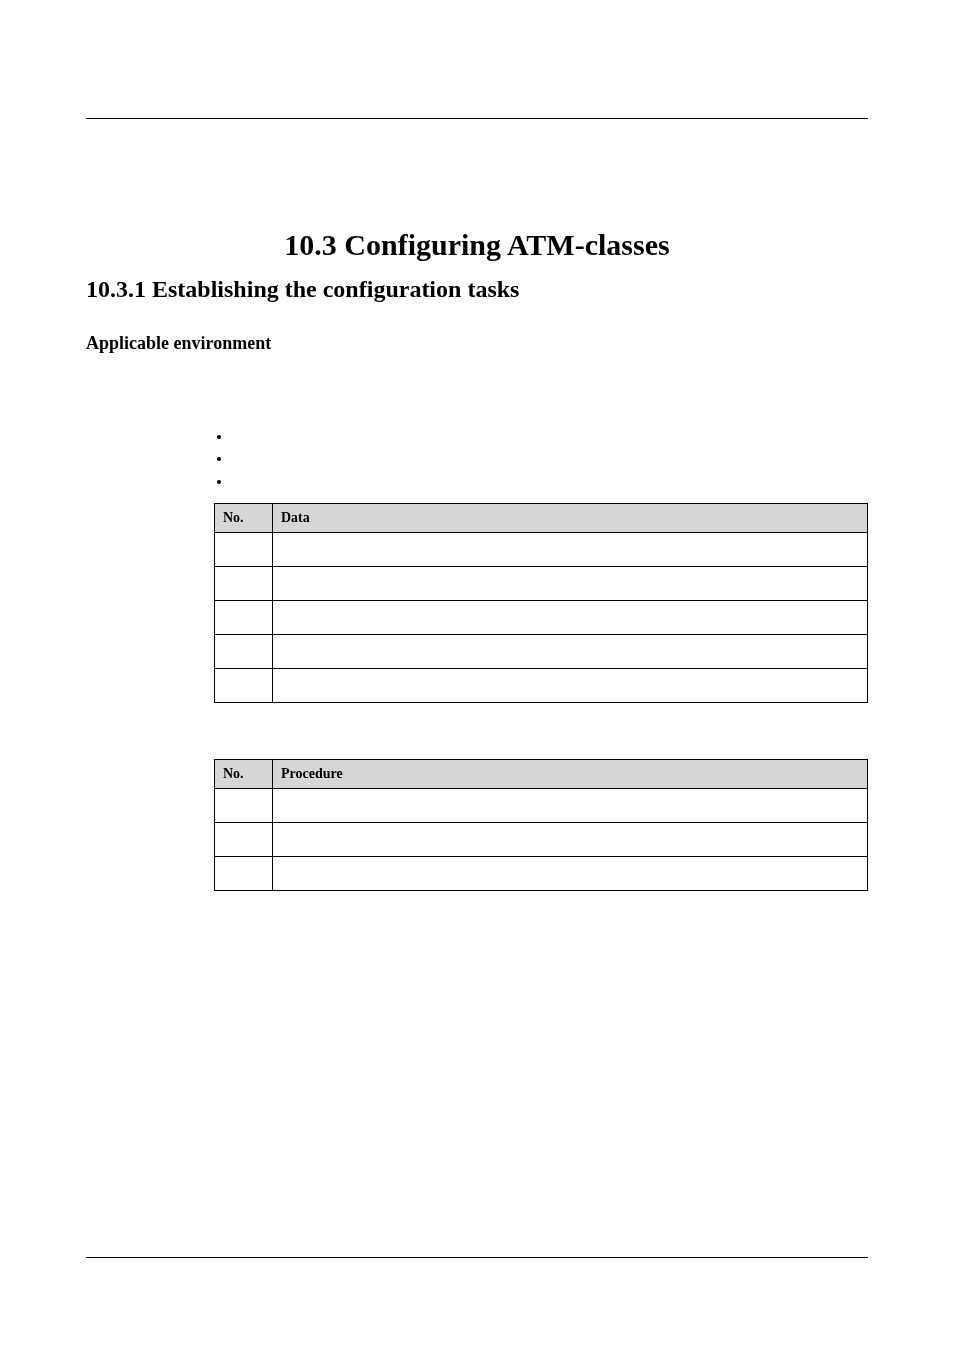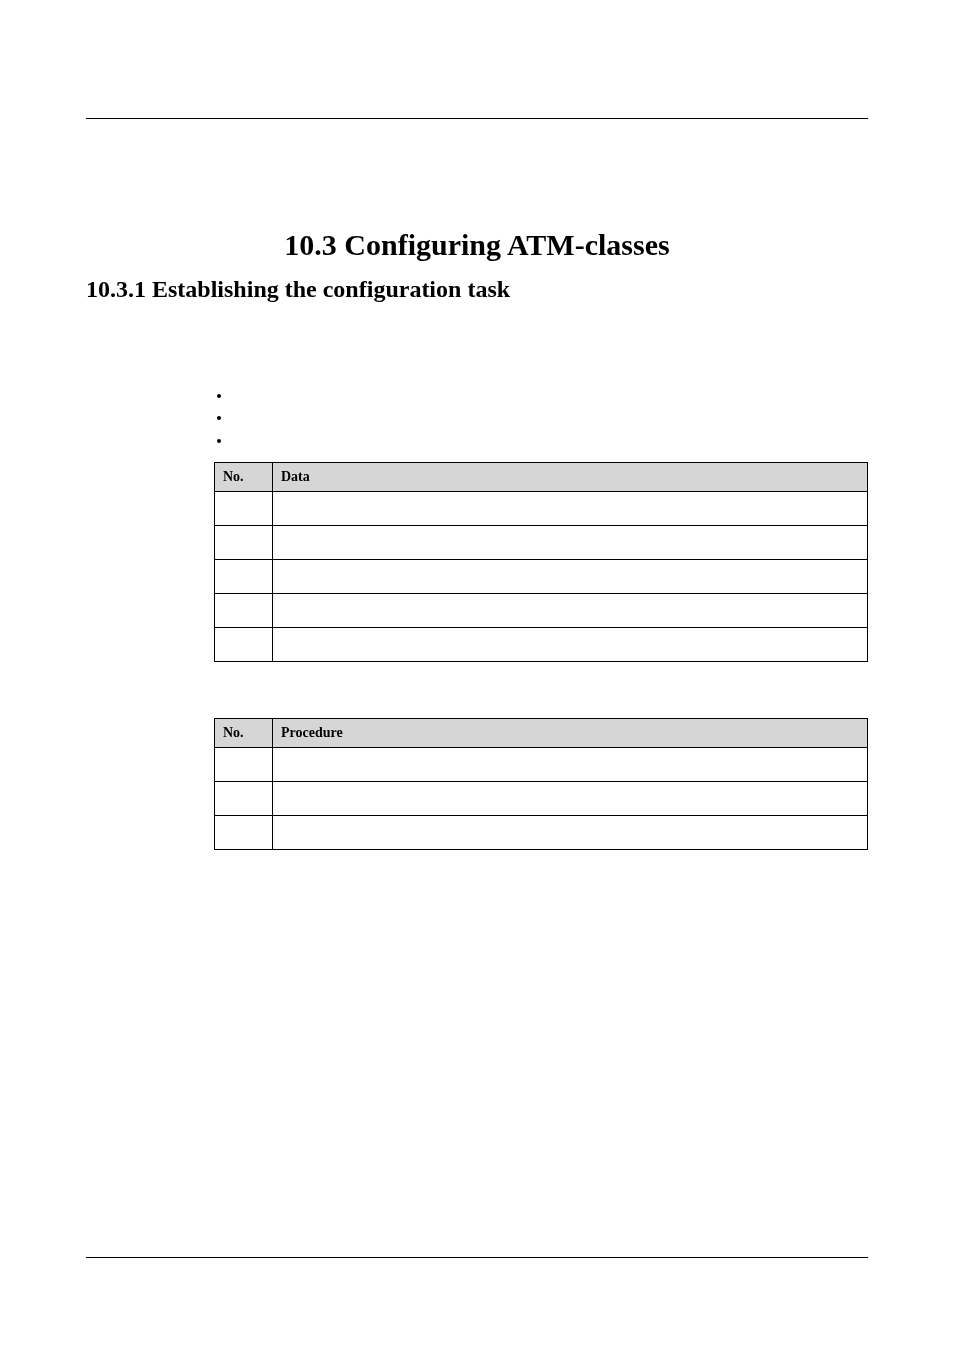--- a/index.html
+++ b/index.html
@@ -77,22 +77,23 @@
 </style>
 </head>
 <body>
 
 <div class="top-rule"></div>
 
 <div class="content">
 
   <h1 class="section-title">10.3 Configuring ATM-classes</h1>
 
-  <h2 class="subsection-title">10.3.1 Establishing the configuration task</h2>
+  <h2 class="subsection-title">10.3.1 Establishing the configuration tasks</h2>
 
+  <h3 class="subheading">Applicable environment</h3>
 
   <div class="spacer-medium"></div>
 
 
   <ul class="bullets">
     <li></li>
     <li></li>
     <li></li>
   </ul>
 

